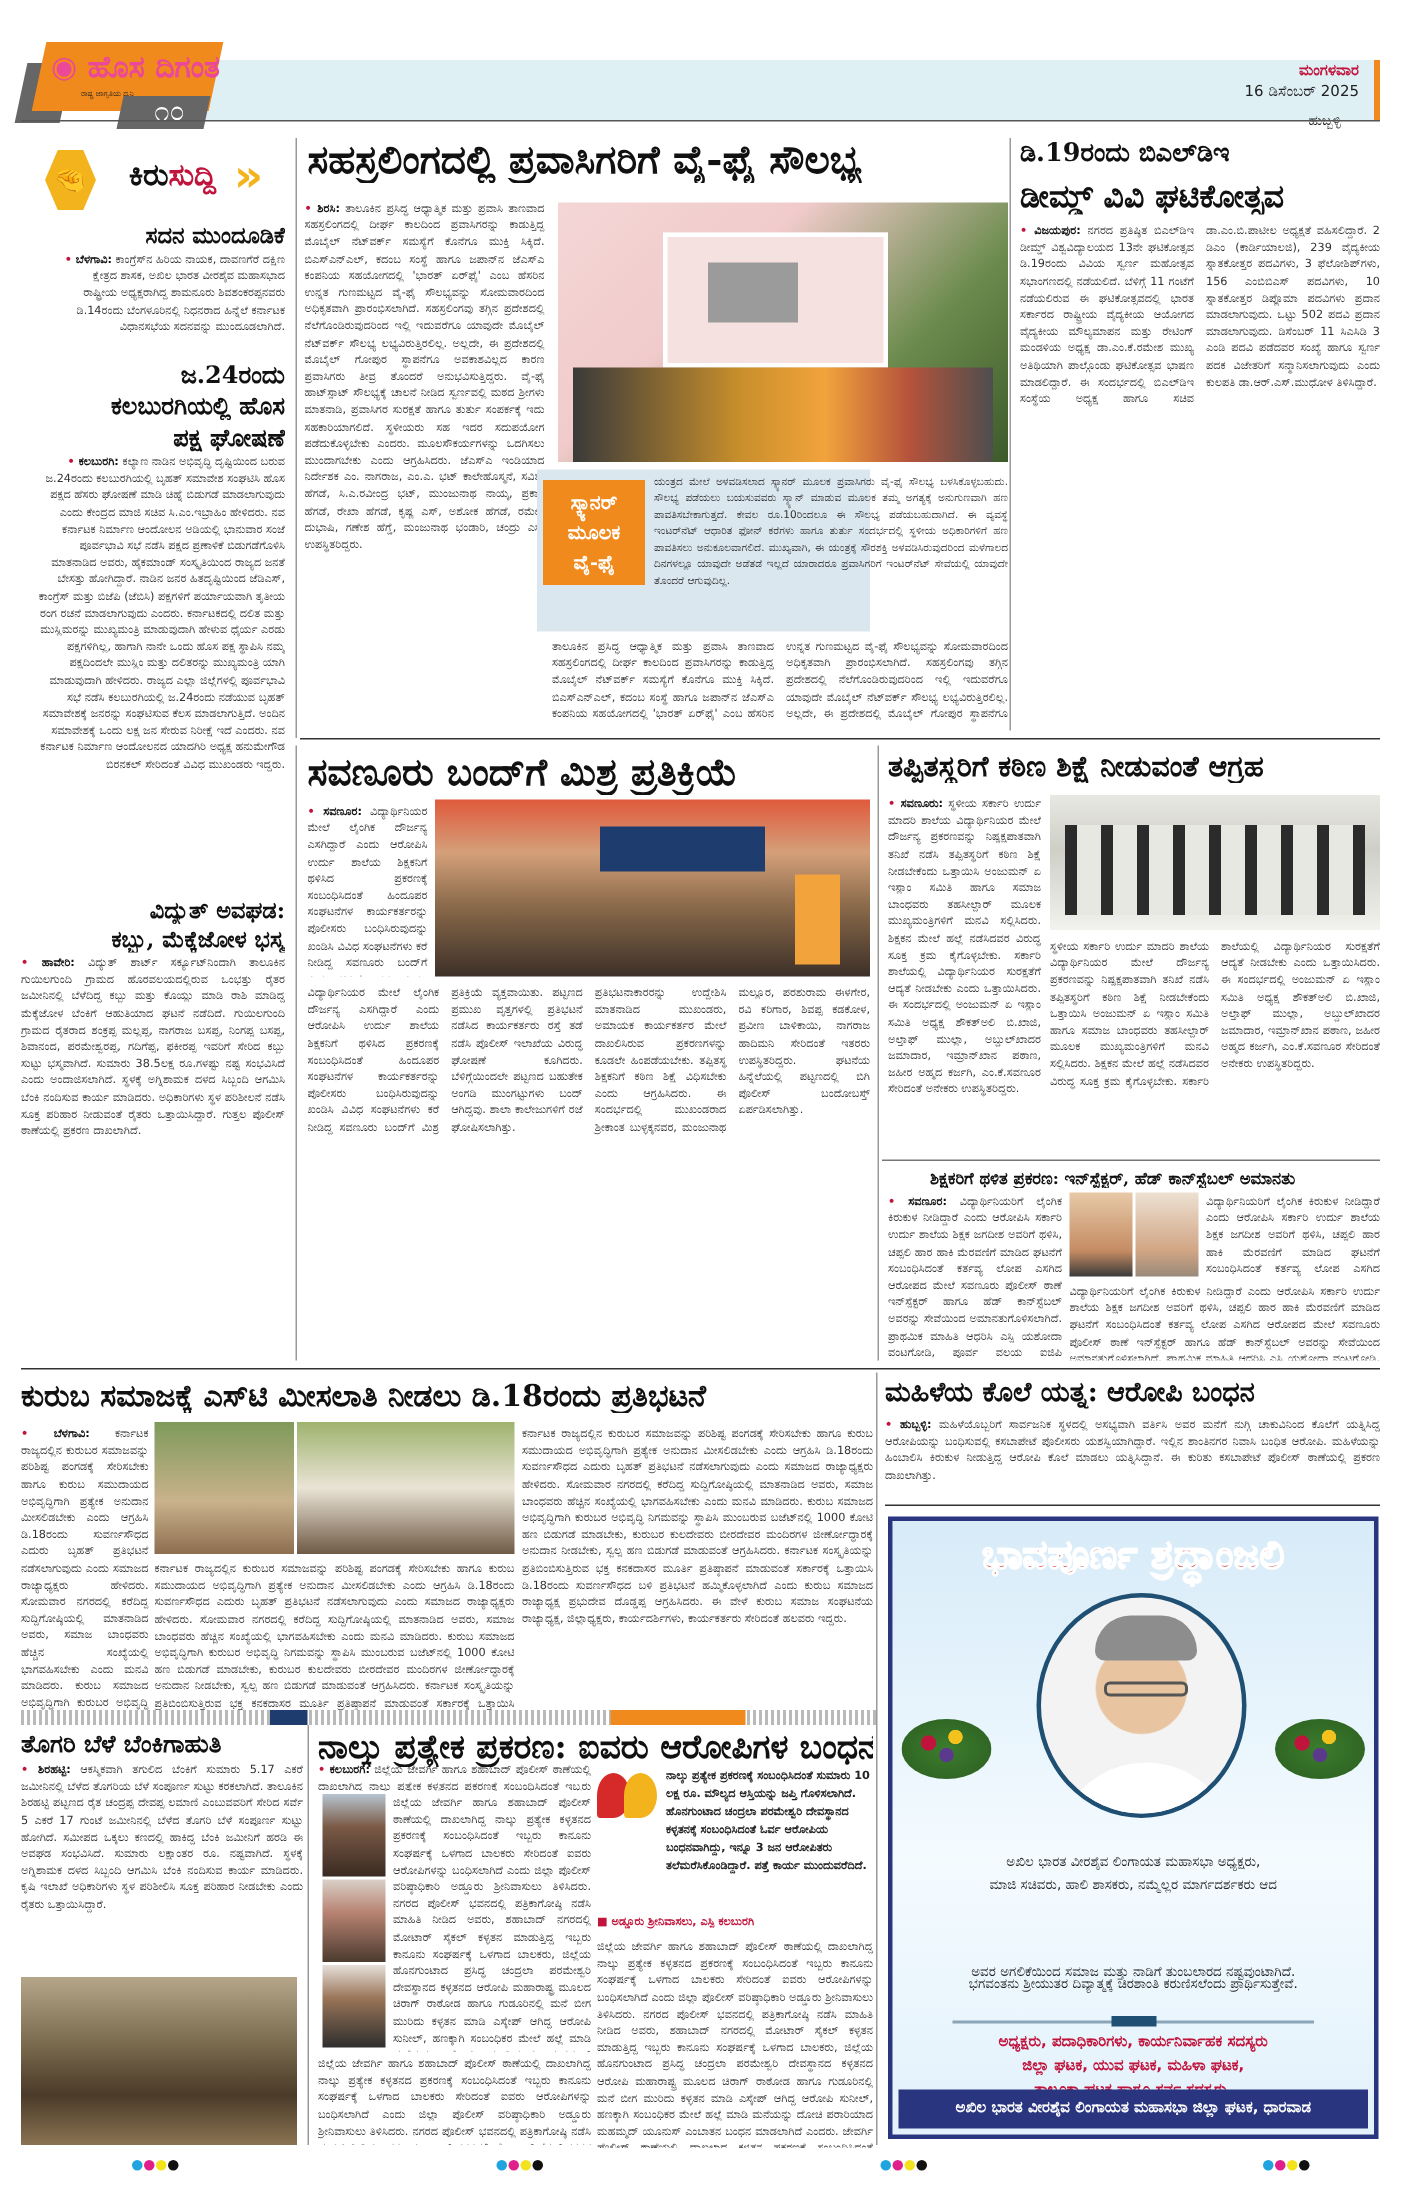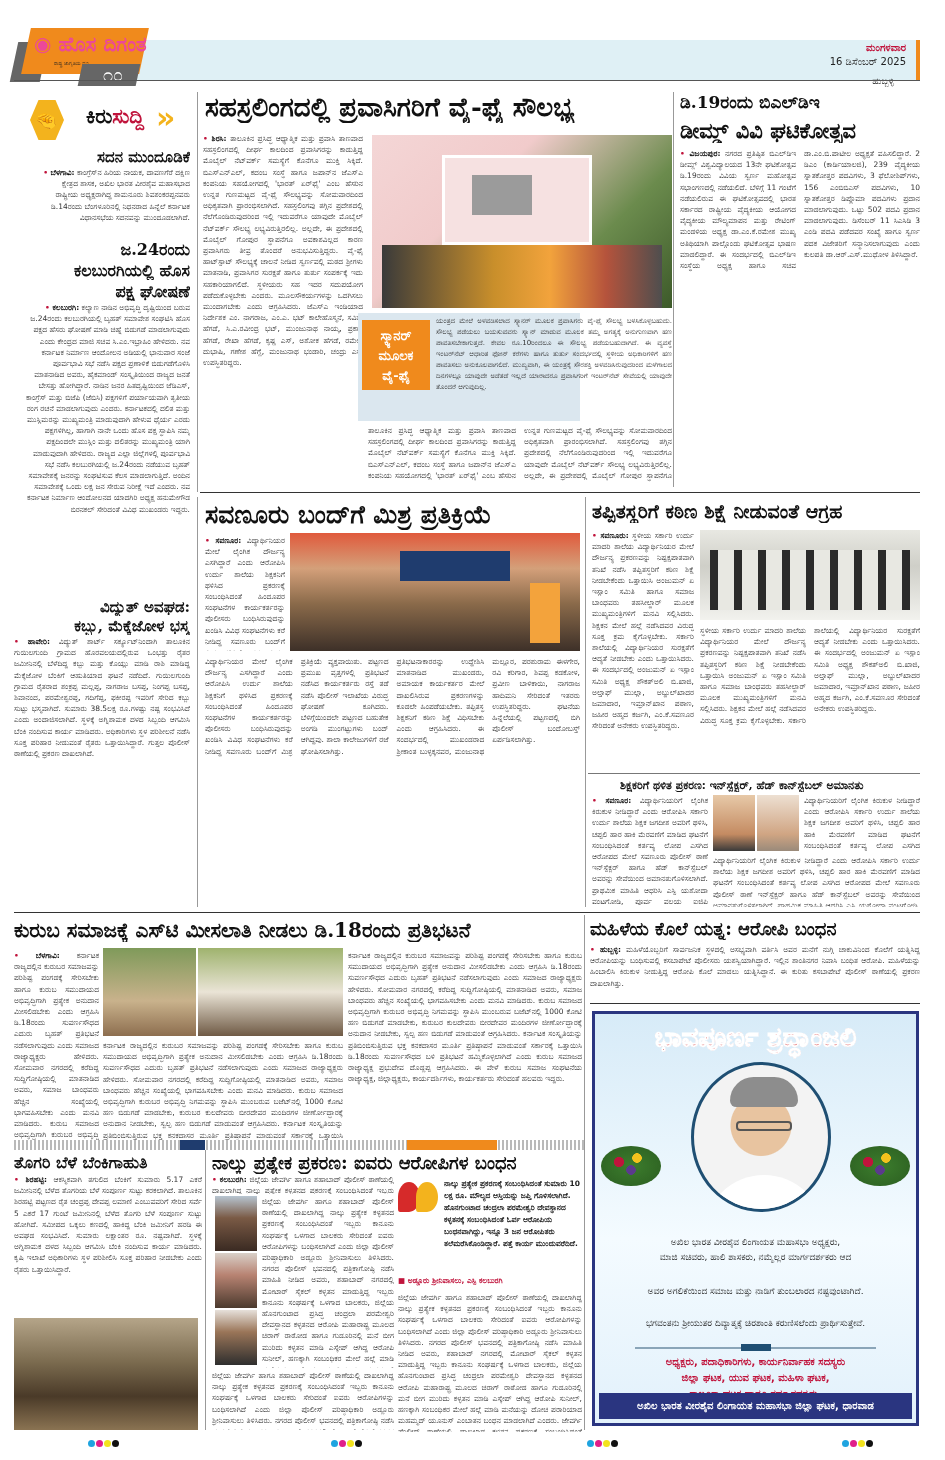--- a/index.html
+++ b/index.html
@@ -170,21 +170,21 @@
 <div class="body-text" style="left:590px; top:944px; width:330px; height:56px;"><span class="dateline">ಹುಬ್ಬಳ್ಳಿ:</span> <span>ಮಹಿಳೆಯೊಬ್ಬರಿಗೆ ಸಾರ್ವಜನಿಕ ಸ್ಥಳದಲ್ಲಿ ಅಸಭ್ಯವಾಗಿ ವರ್ತಿಸಿ ಅವರ ಮನೆಗೆ ನುಗ್ಗಿ ಚಾಕುವಿನಿಂದ ಕೊಲೆಗೆ ಯತ್ನಿಸಿದ್ದ ಆರೋಪಿಯನ್ನು ಬಂಧಿಸುವಲ್ಲಿ ಕಸಬಾಪೇಟೆ ಪೊಲೀಸರು ಯಶಸ್ವಿಯಾಗಿದ್ದಾರೆ. ಇಲ್ಲಿನ ಶಾಂತಿನಗರ ನಿವಾಸಿ ಬಂಧಿತ ಆರೋಪಿ. ಮಹಿಳೆಯನ್ನು ಹಿಂಬಾಲಿಸಿ ಕಿರುಕುಳ ನೀಡುತ್ತಿದ್ದ ಆರೋಪಿ ಕೊಲೆ ಮಾಡಲು ಯತ್ನಿಸಿದ್ದಾನೆ. ಈ ಕುರಿತು ಕಸಬಾಪೇಟೆ ಪೊಲೀಸ್ ಠಾಣೆಯಲ್ಲಿ ಪ್ರಕರಣ ದಾಖಲಾಗಿತ್ತು.</span></div>
 
 <div class="strip" style="left:14px; top:1140px; width:570px;"></div>
 <div style="position:absolute; left:180px; top:1140px; width:25px; height:10px; background:#1f3c6e;"></div>
 <div style="position:absolute; left:407px; top:1140px; width:90px; height:10px; background:#f08a1c;"></div>
 
 <div class="headline" style="left:14px; top:1153px; width:188px; font-size:16px;">ತೊಗರಿ ಬೆಳೆ ಬೆಂಕಿಗಾಹುತಿ</div>
 <div class="body-text" style="left:14px; top:1174px; width:188px; height:140px;"><span class="dateline">ಶಿರಹಟ್ಟಿ:</span> <span>ಆಕಸ್ಮಿಕವಾಗಿ ತಗುಲಿದ ಬೆಂಕಿಗೆ ಸುಮಾರು 5.17 ಎಕರೆ ಜಮೀನಿನಲ್ಲಿ ಬೆಳೆದ ತೊಗರಿಯ ಬೆಳೆ ಸಂಪೂರ್ಣ ಸುಟ್ಟು ಕರಕಲಾಗಿದೆ. ತಾಲೂಕಿನ ಶಿರಹಟ್ಟಿ ಪಟ್ಟಣದ ರೈತ ಚಂದ್ರಪ್ಪ ದೇವಪ್ಪ ಲಮಾಣಿ ಎಂಬುವವರಿಗೆ ಸೇರಿದ ಸರ್ವೆ 5 ಎಕರೆ 17 ಗುಂಟೆ ಜಮೀನಿನಲ್ಲಿ ಬೆಳೆದ ತೊಗರಿ ಬೆಳೆ ಸಂಪೂರ್ಣ ಸುಟ್ಟು ಹೋಗಿದೆ. ಸಮೀಪದ ಒಕ್ಕಲು ಕಣದಲ್ಲಿ ಹಾಕಿದ್ದ ಬೆಂಕಿ ಜಮೀನಿಗೆ ಹರಡಿ ಈ ಅವಘಡ ಸಂಭವಿಸಿದೆ. ಸುಮಾರು ಲಕ್ಷಾಂತರ ರೂ. ನಷ್ಟವಾಗಿದೆ. ಸ್ಥಳಕ್ಕೆ ಅಗ್ನಿಶಾಮಕ ದಳದ ಸಿಬ್ಬಂದಿ ಆಗಮಿಸಿ ಬೆಂಕಿ ನಂದಿಸುವ ಕಾರ್ಯ ಮಾಡಿದರು. ಕೃಷಿ ಇಲಾಖೆ ಅಧಿಕಾರಿಗಳು ಸ್ಥಳ ಪರಿಶೀಲಿಸಿ ಸೂಕ್ತ ಪರಿಹಾರ ನೀಡಬೇಕು ಎಂದು ರೈತರು ಒತ್ತಾಯಿಸಿದ್ದಾರೆ.</span></div>
 <div class="photo" style="left:14px; top:1318px; width:184px; height:112px; background: linear-gradient(180deg,#b5a589 0%,#7a6a4e 40%,#4a3a28 70%,#8a7352 100%);"></div>
 
-<div class="headline" style="left:212px; top:1152px; width:370px; font-size:18px;">ನಾಲ್ಕು ಪ್ರತ್ಯೇಕ ಪ್ರಕರಣ: ಐವರು ಆರೋಪಿಗಳ ಬಂಧನ</div>
+<div class="headline" style="left:212px; top:1152px; width:370px; font-size:22px;">ನಾಲ್ಕು ಪ್ರತ್ಯೇಕ ಪ್ರಕರಣ: ಐವರು ಆರೋಪಿಗಳ ಬಂಧನ</div>
 <div class="photo" style="left:215px; top:1196px; width:42px; height:55px; background: linear-gradient(180deg,#b7c5d1,#7a5a45 40%,#3a2a22);"></div>
 <div class="photo" style="left:215px; top:1253px; width:42px; height:55px; background: linear-gradient(180deg,#d9d0c8,#b88372 40%,#4b3a2e);"></div>
 <div class="photo" style="left:215px; top:1310px; width:42px; height:55px; background: linear-gradient(180deg,#e6e0da,#9a7558 40%,#2e2e2e);"></div>
 <div class="body-text" style="left:212px; top:1174px; width:182px; height:20px;"><span class="dateline">ಕಲಬುರಗಿ:</span> <span>ಜಿಲ್ಲೆಯ ಜೇವರ್ಗಿ ಹಾಗೂ ಶಹಾಬಾದ್ ಪೊಲೀಸ್ ಠಾಣೆಯಲ್ಲಿ ದಾಖಲಾಗಿದ್ದ ನಾಲ್ಕು ಪ್ರತ್ಯೇಕ ಕಳ್ಳತನದ ಪ್ರಕರಣಕ್ಕೆ ಸಂಬಂಧಿಸಿದಂತೆ ಇಬ್ಬರು ಕಾನೂನು ಸಂಘರ್ಷಕ್ಕೆ ಒಳಗಾದ ಬಾಲಕರು ಸೇರಿದಂತೆ ಐವರು ಆರೋಪಿಗಳನ್ನು ಬಂಧಿಸಲಾಗಿದೆ ಎಂದು ಜಿಲ್ಲಾ ಪೊಲೀಸ್ ವರಿಷ್ಠಾಧಿಕಾರಿ ಅಡ್ಡೂರು ಶ್ರೀನಿವಾಸುಲು ತಿಳಿಸಿದರು. ನಗರದ ಪೊಲೀಸ್ ಭವನದಲ್ಲಿ ಪತ್ರಿಕಾಗೋಷ್ಠಿ ನಡೆಸಿ ಮಾಹಿತಿ ನೀಡಿದ ಅವರು, ಶಹಾಬಾದ್ ನಗರದಲ್ಲಿ ಮೋಟಾರ್ ಸೈಕಲ್ ಕಳ್ಳತನ ಮಾಡುತ್ತಿದ್ದ ಇಬ್ಬರು ಕಾನೂನು ಸಂಘರ್ಷಕ್ಕೆ ಒಳಗಾದ ಬಾಲಕರು, ಜಿಲ್ಲೆಯ ಹೊನಗುಂಟಾದ ಪ್ರಸಿದ್ಧ ಚಂದ್ರಲಾ ಪರಮೇಶ್ವರಿ ದೇವಸ್ಥಾನದ ಕಳ್ಳತನದ ಆರೋಪಿ ಮಹಾರಾಷ್ಟ್ರ ಮೂಲದ ಚಿರಾಗ್ ರಾಠೋಡ ಹಾಗೂ ಗುಡೂರಿನಲ್ಲಿ ಮನೆ ಬೀಗ ಮುರಿದು ಕಳ್ಳತನ ಮಾಡಿ ಎಸ್ಕೇಪ್ ಆಗಿದ್ದ ಆರೋಪಿ ಸುನೀಲ್, ಹಣಕ್ಕಾಗಿ ಸಂಬಂಧಿಕರ ಮೇಲೆ ಹಲ್ಲೆ ಮಾಡಿ ಮನೆಯನ್ನು ದೋಚಿ ಪರಾರಿಯಾದ ಮಹಮ್ಮದ್ ಯೂನುಸ್ ಎಂಬಾತನ ಬಂಧನ ಮಾಡಲಾಗಿದೆ ಎಂದರು. ಜೇವರ್ಗಿ ಪೊಲೀಸ್ ಠಾಣೆಯಲ್ಲಿ ದಾಖಲಾದ ಕಳ್ಳತನ ಪ್ರಕರಣಕ್ಕೆ ಸಂಬಂಧಿಸಿದಂತೆ ಆರೋಪಿಯನ್ನು ಬಂಧಿಸಿ, 31 ಗ್ರಾಂ ಬಂಗಾರ, 212 ಗ್ರಾಂ ಬೆಳ್ಳಿ ವಶಕ್ಕೆ ಪಡೆಯಲಾಗಿದೆ. ಆರೋಪಿ ಹಣಕ್ಕಾಗಿ ತನ್ನ ಸಂಬಂಧಿಕರ ಮನೆಯಲ್ಲಿ ಕಳ್ಳತನ ಮಾಡಿದ್ದು 16 ಗ್ರಾಂ ಬಂಗಾರ ವಶಪಡಿಸಿಕೊಳ್ಳಲಾಗಿದೆ. ಈ ಕಾರ್ಯಾಚರಣೆಯಲ್ಲಿ ಭಾಗಿಯಾದ ಅಧಿಕಾರಿ ಸಿಬ್ಬಂದಿಗೆ ಬಹುಮಾನ ಘೋಷಿಸಲಾಗಿದೆ ಎಂದು ತಿಳಿಸಿದರು.</span></div>
 <div class="body-text" style="left:262px; top:1196px; width:132px; height:172px;"><span>ಜಿಲ್ಲೆಯ ಜೇವರ್ಗಿ ಹಾಗೂ ಶಹಾಬಾದ್ ಪೊಲೀಸ್ ಠಾಣೆಯಲ್ಲಿ ದಾಖಲಾಗಿದ್ದ ನಾಲ್ಕು ಪ್ರತ್ಯೇಕ ಕಳ್ಳತನದ ಪ್ರಕರಣಕ್ಕೆ ಸಂಬಂಧಿಸಿದಂತೆ ಇಬ್ಬರು ಕಾನೂನು ಸಂಘರ್ಷಕ್ಕೆ ಒಳಗಾದ ಬಾಲಕರು ಸೇರಿದಂತೆ ಐವರು ಆರೋಪಿಗಳನ್ನು ಬಂಧಿಸಲಾಗಿದೆ ಎಂದು ಜಿಲ್ಲಾ ಪೊಲೀಸ್ ವರಿಷ್ಠಾಧಿಕಾರಿ ಅಡ್ಡೂರು ಶ್ರೀನಿವಾಸುಲು ತಿಳಿಸಿದರು. ನಗರದ ಪೊಲೀಸ್ ಭವನದಲ್ಲಿ ಪತ್ರಿಕಾಗೋಷ್ಠಿ ನಡೆಸಿ ಮಾಹಿತಿ ನೀಡಿದ ಅವರು, ಶಹಾಬಾದ್ ನಗರದಲ್ಲಿ ಮೋಟಾರ್ ಸೈಕಲ್ ಕಳ್ಳತನ ಮಾಡುತ್ತಿದ್ದ ಇಬ್ಬರು ಕಾನೂನು ಸಂಘರ್ಷಕ್ಕೆ ಒಳಗಾದ ಬಾಲಕರು, ಜಿಲ್ಲೆಯ ಹೊನಗುಂಟಾದ ಪ್ರಸಿದ್ಧ ಚಂದ್ರಲಾ ಪರಮೇಶ್ವರಿ ದೇವಸ್ಥಾನದ ಕಳ್ಳತನದ ಆರೋಪಿ ಮಹಾರಾಷ್ಟ್ರ ಮೂಲದ ಚಿರಾಗ್ ರಾಠೋಡ ಹಾಗೂ ಗುಡೂರಿನಲ್ಲಿ ಮನೆ ಬೀಗ ಮುರಿದು ಕಳ್ಳತನ ಮಾಡಿ ಎಸ್ಕೇಪ್ ಆಗಿದ್ದ ಆರೋಪಿ ಸುನೀಲ್, ಹಣಕ್ಕಾಗಿ ಸಂಬಂಧಿಕರ ಮೇಲೆ ಹಲ್ಲೆ ಮಾಡಿ ಮನೆಯನ್ನು ದೋಚಿ ಪರಾರಿಯಾದ ಮಹಮ್ಮದ್ ಯೂನುಸ್ ಎಂಬಾತನ ಬಂಧನ ಮಾಡಲಾಗಿದೆ ಎಂದರು. ಜೇವರ್ಗಿ ಪೊಲೀಸ್ ಠಾಣೆಯಲ್ಲಿ ದಾಖಲಾದ ಕಳ್ಳತನ ಪ್ರಕರಣಕ್ಕೆ ಸಂಬಂಧಿಸಿದಂತೆ ಆರೋಪಿಯನ್ನು ಬಂಧಿಸಿ, 31 ಗ್ರಾಂ ಬಂಗಾರ, 212 ಗ್ರಾಂ ಬೆಳ್ಳಿ ವಶಕ್ಕೆ ಪಡೆಯಲಾಗಿದೆ. ಆರೋಪಿ ಹಣಕ್ಕಾಗಿ ತನ್ನ ಸಂಬಂಧಿಕರ ಮನೆಯಲ್ಲಿ ಕಳ್ಳತನ ಮಾಡಿದ್ದು 16 ಗ್ರಾಂ ಬಂಗಾರ ವಶಪಡಿಸಿಕೊಳ್ಳಲಾಗಿದೆ. ಈ ಕಾರ್ಯಾಚರಣೆಯಲ್ಲಿ ಭಾಗಿಯಾದ ಅಧಿಕಾರಿ ಸಿಬ್ಬಂದಿಗೆ ಬಹುಮಾನ ಘೋಷಿಸಲಾಗಿದೆ ಎಂದು ತಿಳಿಸಿದರು.</span></div>
 <div class="body-text" style="left:212px; top:1370px; width:182px; height:60px;"><span>ಜಿಲ್ಲೆಯ ಜೇವರ್ಗಿ ಹಾಗೂ ಶಹಾಬಾದ್ ಪೊಲೀಸ್ ಠಾಣೆಯಲ್ಲಿ ದಾಖಲಾಗಿದ್ದ ನಾಲ್ಕು ಪ್ರತ್ಯೇಕ ಕಳ್ಳತನದ ಪ್ರಕರಣಕ್ಕೆ ಸಂಬಂಧಿಸಿದಂತೆ ಇಬ್ಬರು ಕಾನೂನು ಸಂಘರ್ಷಕ್ಕೆ ಒಳಗಾದ ಬಾಲಕರು ಸೇರಿದಂತೆ ಐವರು ಆರೋಪಿಗಳನ್ನು ಬಂಧಿಸಲಾಗಿದೆ ಎಂದು ಜಿಲ್ಲಾ ಪೊಲೀಸ್ ವರಿಷ್ಠಾಧಿಕಾರಿ ಅಡ್ಡೂರು ಶ್ರೀನಿವಾಸುಲು ತಿಳಿಸಿದರು. ನಗರದ ಪೊಲೀಸ್ ಭವನದಲ್ಲಿ ಪತ್ರಿಕಾಗೋಷ್ಠಿ ನಡೆಸಿ ಮಾಹಿತಿ ನೀಡಿದ ಅವರು, ಶಹಾಬಾದ್ ನಗರದಲ್ಲಿ ಮೋಟಾರ್ ಸೈಕಲ್ ಕಳ್ಳತನ ಮಾಡುತ್ತಿದ್ದ ಇಬ್ಬರು ಕಾನೂನು ಸಂಘರ್ಷಕ್ಕೆ ಒಳಗಾದ ಬಾಲಕರು, ಜಿಲ್ಲೆಯ ಹೊನಗುಂಟಾದ ಪ್ರಸಿದ್ಧ ಚಂದ್ರಲಾ ಪರಮೇಶ್ವರಿ ದೇವಸ್ಥಾನದ ಕಳ್ಳತನದ ಆರೋಪಿ ಮಹಾರಾಷ್ಟ್ರ ಮೂಲದ ಚಿರಾಗ್ ರಾಠೋಡ ಹಾಗೂ ಗುಡೂರಿನಲ್ಲಿ ಮನೆ ಬೀಗ ಮುರಿದು ಕಳ್ಳತನ ಮಾಡಿ ಎಸ್ಕೇಪ್ ಆಗಿದ್ದ ಆರೋಪಿ ಸುನೀಲ್, ಹಣಕ್ಕಾಗಿ ಸಂಬಂಧಿಕರ ಮೇಲೆ ಹಲ್ಲೆ ಮಾಡಿ ಮನೆಯನ್ನು ದೋಚಿ ಪರಾರಿಯಾದ ಮಹಮ್ಮದ್ ಯೂನುಸ್ ಎಂಬಾತನ ಬಂಧನ ಮಾಡಲಾಗಿದೆ ಎಂದರು. ಜೇವರ್ಗಿ ಪೊಲೀಸ್ ಠಾಣೆಯಲ್ಲಿ ದಾಖಲಾದ ಕಳ್ಳತನ ಪ್ರಕರಣಕ್ಕೆ ಸಂಬಂಧಿಸಿದಂತೆ ಆರೋಪಿಯನ್ನು ಬಂಧಿಸಿ, 31 ಗ್ರಾಂ ಬಂಗಾರ, 212 ಗ್ರಾಂ ಬೆಳ್ಳಿ ವಶಕ್ಕೆ ಪಡೆಯಲಾಗಿದೆ. ಆರೋಪಿ ಹಣಕ್ಕಾಗಿ ತನ್ನ ಸಂಬಂಧಿಕರ ಮನೆಯಲ್ಲಿ ಕಳ್ಳತನ ಮಾಡಿದ್ದು 16 ಗ್ರಾಂ ಬಂಗಾರ ವಶಪಡಿಸಿಕೊಳ್ಳಲಾಗಿದೆ. ಈ ಕಾರ್ಯಾಚರಣೆಯಲ್ಲಿ ಭಾಗಿಯಾದ ಅಧಿಕಾರಿ ಸಿಬ್ಬಂದಿಗೆ ಬಹುಮಾನ ಘೋಷಿಸಲಾಗಿದೆ ಎಂದು ತಿಳಿಸಿದರು.</span></div>
 <div class="quote-box">
   <div class="quote-mark-red"></div>
   <div class="quote-mark-yel"></div>
   <div class="quote-text" style="left:46px; top:4px; width:138px; height:96px; overflow:hidden;">ನಾಲ್ಕು ಪ್ರತ್ಯೇಕ ಪ್ರಕರಣಕ್ಕೆ ಸಂಬಂಧಿಸಿದಂತೆ ಸುಮಾರು 10 ಲಕ್ಷ ರೂ. ಮೌಲ್ಯದ ಆಸ್ತಿಯನ್ನು ಜಪ್ತಿ ಗೊಳಿಸಲಾಗಿದೆ. ಹೊನಗುಂಟಾದ ಚಂದ್ರಲಾ ಪರಮೇಶ್ವರಿ ದೇವಸ್ಥಾನದ ಕಳ್ಳತನಕ್ಕೆ ಸಂಬಂಧಿಸಿದಂತೆ ಓರ್ವ ಆರೋಪಿಯ ಬಂಧನವಾಗಿದ್ದು, ಇನ್ನೂ 3 ಜನ ಆರೋಪಿತರು ತಲೆಮರೆಸಿಕೊಂಡಿದ್ದಾರೆ. ಪತ್ತೆ ಕಾರ್ಯ ಮುಂದುವರೆದಿದೆ.</div>
@@ -196,21 +196,21 @@
   <div class="ad-title">ಭಾವಪೂರ್ಣ ಶ್ರದ್ಧಾಂಜಲಿ</div>
   <div class="ad-flowers" style="left:6px;"></div>
   <div class="ad-flowers" style="right:6px;"></div>
   <div class="ad-portrait">
     <div class="ad-hair"></div>
     <div class="ad-glasses"></div>
     <div class="ad-shirt"></div>
   </div>
   <div class="ad-line1" style="top:223px;">ಅಖಿಲ ಭಾರತ ವೀರಶೈವ ಲಿಂಗಾಯತ ಮಹಾಸಭಾ ಅಧ್ಯಕ್ಷರು,</div>
   <div class="ad-line2" style="top:238px;">ಮಾಜಿ ಸಚಿವರು, ಹಾಲಿ ಶಾಸಕರು, ನಮ್ಮೆಲ್ಲರ ಮಾರ್ಗದರ್ಶಕರು ಆದ</div>
-  <div class="ad-line4" style="top:272px;">ಅವರ ಅಗಲಿಕೆಯಿಂದ ಸಮಾಜ ಮತ್ತು ನಾಡಿಗೆ ತುಂಬಲಾರದ ನಷ್ಟವುಂಟಾಗಿದೆ.</div>
+  <div class="ad-line4" style="top:296px;">ಅವರ ಅಗಲಿಕೆಯಿಂದ ಸಮಾಜ ಮತ್ತು ನಾಡಿಗೆ ತುಂಬಲಾರದ ನಷ್ಟವುಂಟಾಗಿದೆ.</div>
   <div class="ad-line5" style="top:304px;">ಭಗವಂತನು ಶ್ರೀಯುತರ ದಿವ್ಯಾತ್ಮಕ್ಕೆ ಚಿರಶಾಂತಿ ಕರುಣಿಸಲೆಂದು ಪ್ರಾರ್ಥಿಸುತ್ತೇವೆ.</div>
   <div class="ad-divider"></div>
   <div class="ad-divider-mid"></div>
   <div class="ad-sig" style="top:342px;">ಅಧ್ಯಕ್ಷರು, ಪದಾಧಿಕಾರಿಗಳು, ಕಾರ್ಯನಿರ್ವಾಹಕ ಸದಸ್ಯರು</div>
   <div class="ad-sig" style="top:358px;text-align:center;">ಜಿಲ್ಲಾ ಘಟಕ, ಯುವ ಘಟಕ, ಮಹಿಳಾ ಘಟಕ,</div>
   <div class="ad-sig" style="top:374px;">ತಾಲೂಕಾ ಘಟಕ ಹಾಗೂ ಸರ್ವ ಸದಸ್ಯರು.</div>
   <div class="ad-footer">ಅಖಿಲ ಭಾರತ ವೀರಶೈವ ಲಿಂಗಾಯತ ಮಹಾಸಭಾ ಜಿಲ್ಲಾ ಘಟಕ, ಧಾರವಾಡ</div>
 </div>
 
 <div class="cmyk" style="left:88px; top:1440px;">

